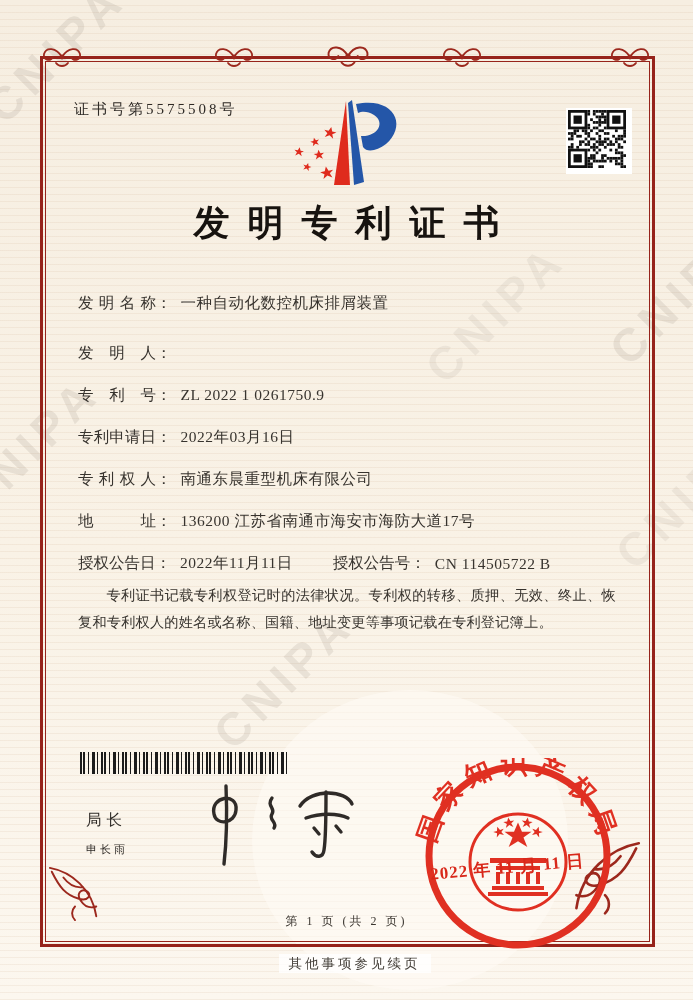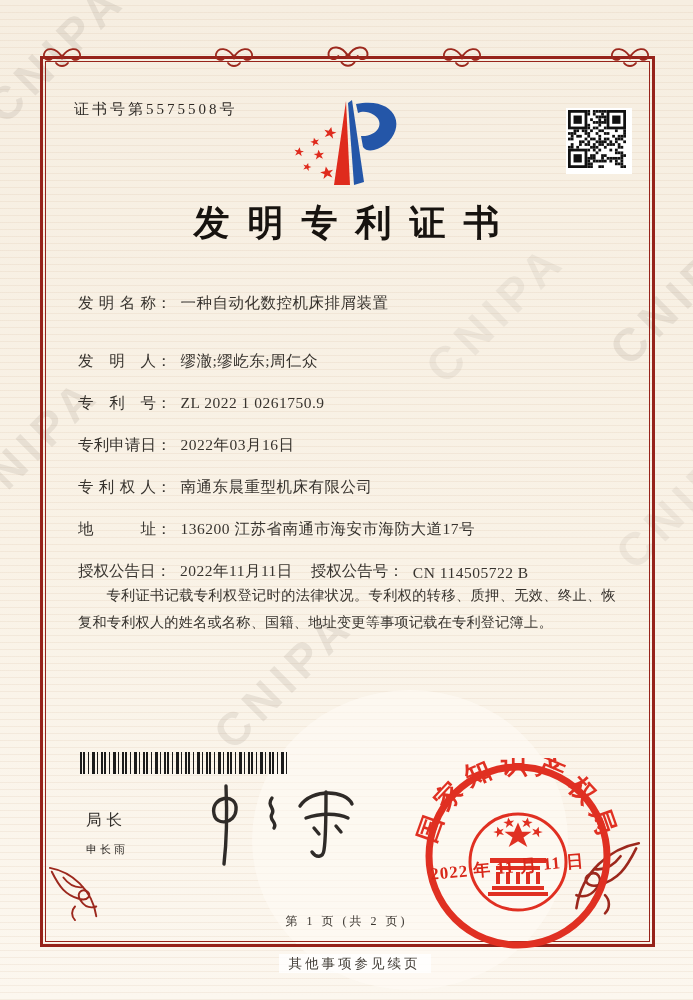--- a/index.html
+++ b/index.html
@@ -20,25 +20,25 @@
   .frame{position:absolute;left:40px;top:56px;width:609px;height:885px;border:3px solid #96231b;}
   .frame-inner{position:absolute;inset:2px;border:1px solid #96231b;}
   .orn{position:absolute;color:#9c281d;}
   .cert-no{position:absolute;left:74px;top:100px;font-size:15px;letter-spacing:3px;color:#2e2a26;}
   .logo{position:absolute;left:284px;top:95px;}
   .qr{position:absolute;left:566px;top:108px;width:62px;height:62px;background:#fff;padding:2px;}
   .title{position:absolute;left:0;top:199px;width:100%;text-align:center;
     font-size:36px;font-weight:bold;letter-spacing:18px;text-indent:18px;color:#17130f;}
   .fields{position:absolute;left:78px;top:293px;width:545px;font-size:15.5px;color:#37332e;}
   .frow{display:flex;align-items:baseline;height:26px;margin-bottom:16px;}
-  .frow.first{margin-bottom:32px;}
+  .frow.first{margin-bottom:24px;}
   .flabel{display:inline-block;width:78px;text-align:justify;text-align-last:justify;}
   .colon{margin-right:9px;}
   .fvalue{letter-spacing:0.5px;}
-  .pair2{display:flex;align-items:flex-end;margin-left:18px;}
+  .pair2{display:flex;align-items:center;margin-left:40px;}
   .paras{position:absolute;left:78px;top:582px;width:538px;font-size:14.2px;line-height:1.88;
     text-align:justify;color:#37332e;letter-spacing:0.2px;}
   .paras p{margin:0;text-indent:2em;}
   .barcode{position:absolute;left:80px;top:752px;width:208px;height:22px;
     background:repeating-linear-gradient(90deg,
       #1b1b1b 0 2px,transparent 2px 3px,#1b1b1b 3px 5px,transparent 5px 8px,
       #1b1b1b 8px 9px,transparent 9px 12px,#1b1b1b 12px 15px,transparent 15px 17px,
       #1b1b1b 17px 18px,transparent 18px 21px);}
   .director-title{position:absolute;left:86px;top:810px;font-size:15.5px;letter-spacing:5px;color:#2f2b27;}
   .director-name{position:absolute;left:86px;top:842px;font-size:11px;letter-spacing:3px;color:#2f2b27;}
@@ -290,21 +290,20 @@
 
   <div class="fields">
     <div class="frow first">
       <span class="flabel">发明名称</span>
         <span class="colon">：</span>
       <span class="fvalue">一种自动化数控机床排屑装置</span>
     </div>
     <div class="frow">
       <span class="flabel">发明人</span>
         <span class="colon">：</span>
-      <span class="fvalue">缪澈;缪屹东;周仁众</span>
     </div>
     <div class="frow">
       <span class="flabel">专利号</span>
         <span class="colon">：</span>
       <span class="fvalue">ZL 2022 1 0261750.9</span>
     </div>
     <div class="frow">
       <span class="flabel">专利申请日</span>
         <span class="colon">：</span>
       <span class="fvalue">2022年03月16日</span>

